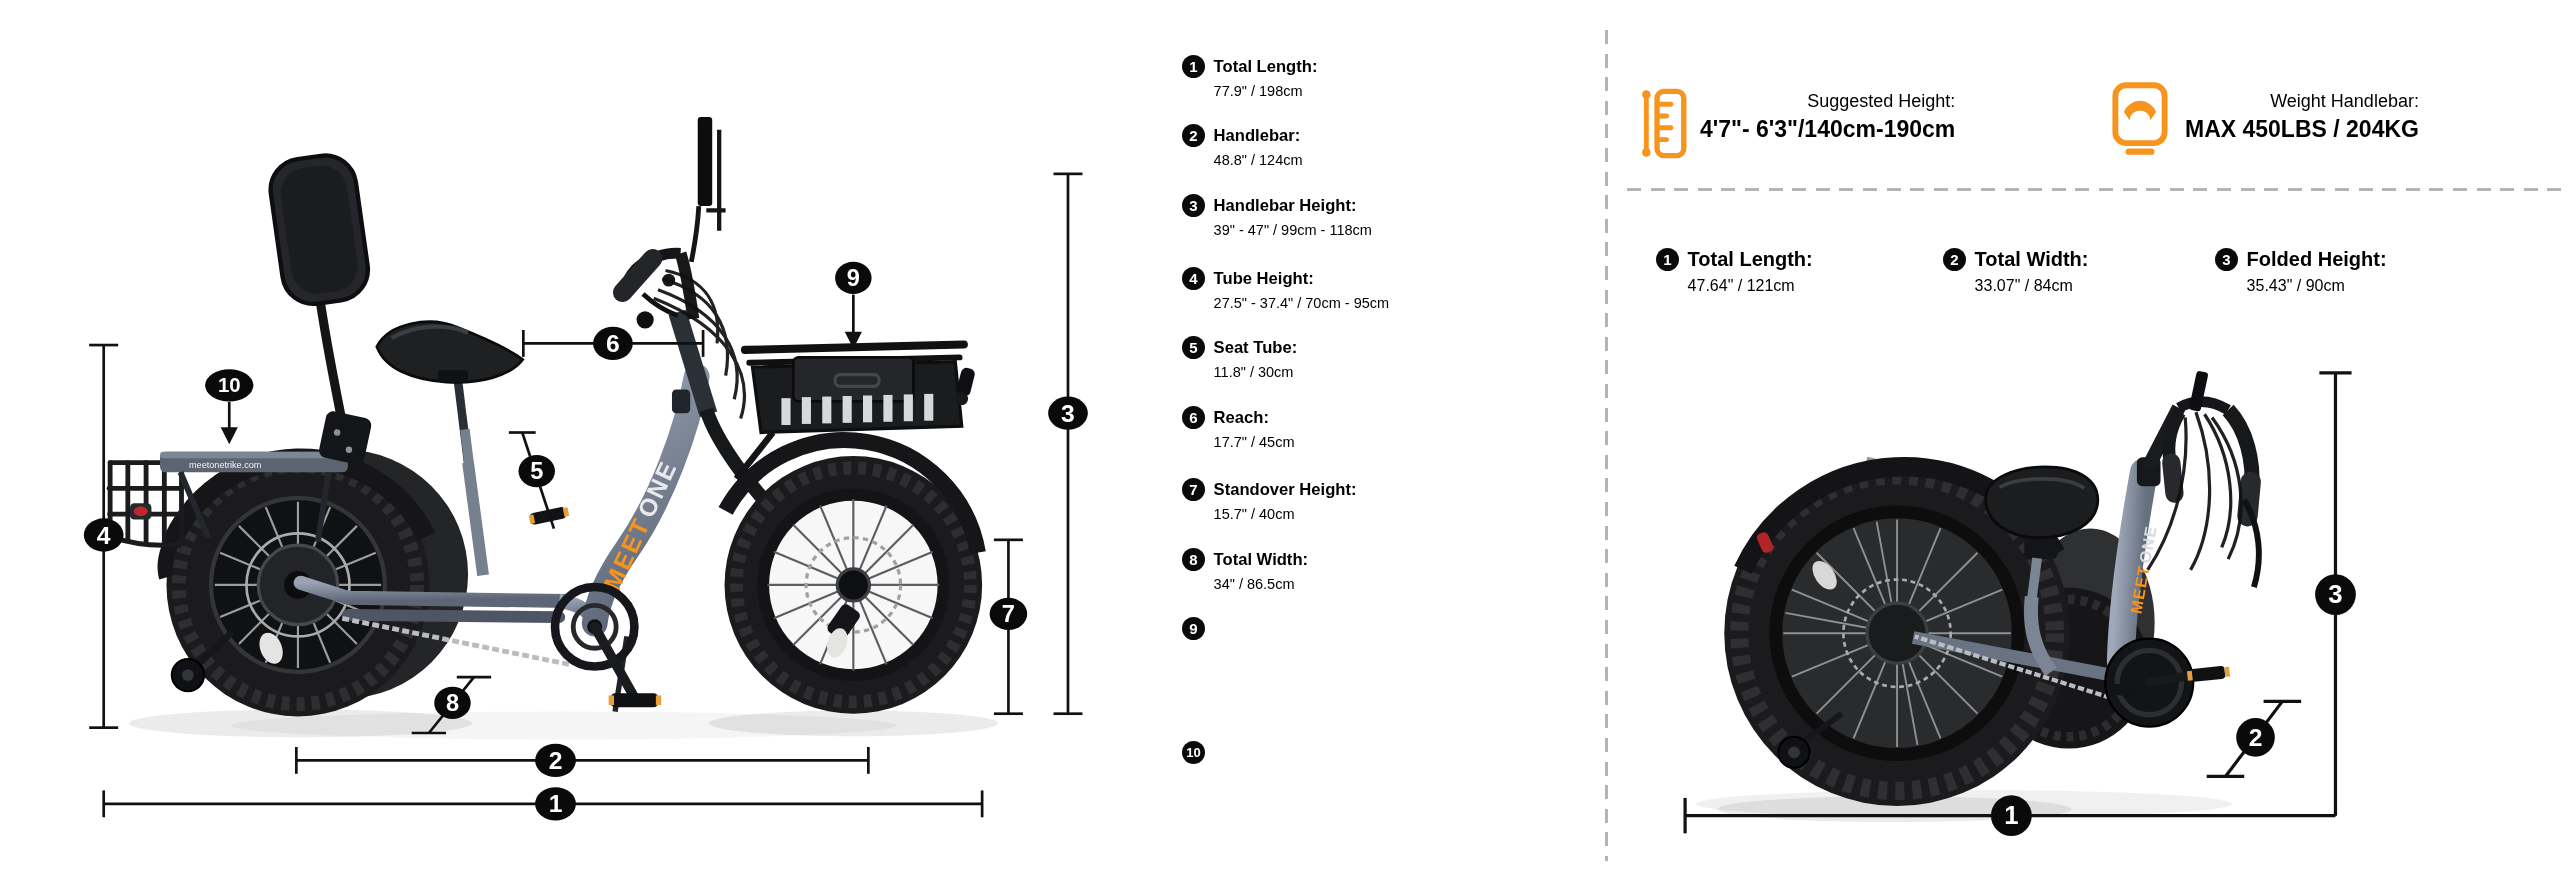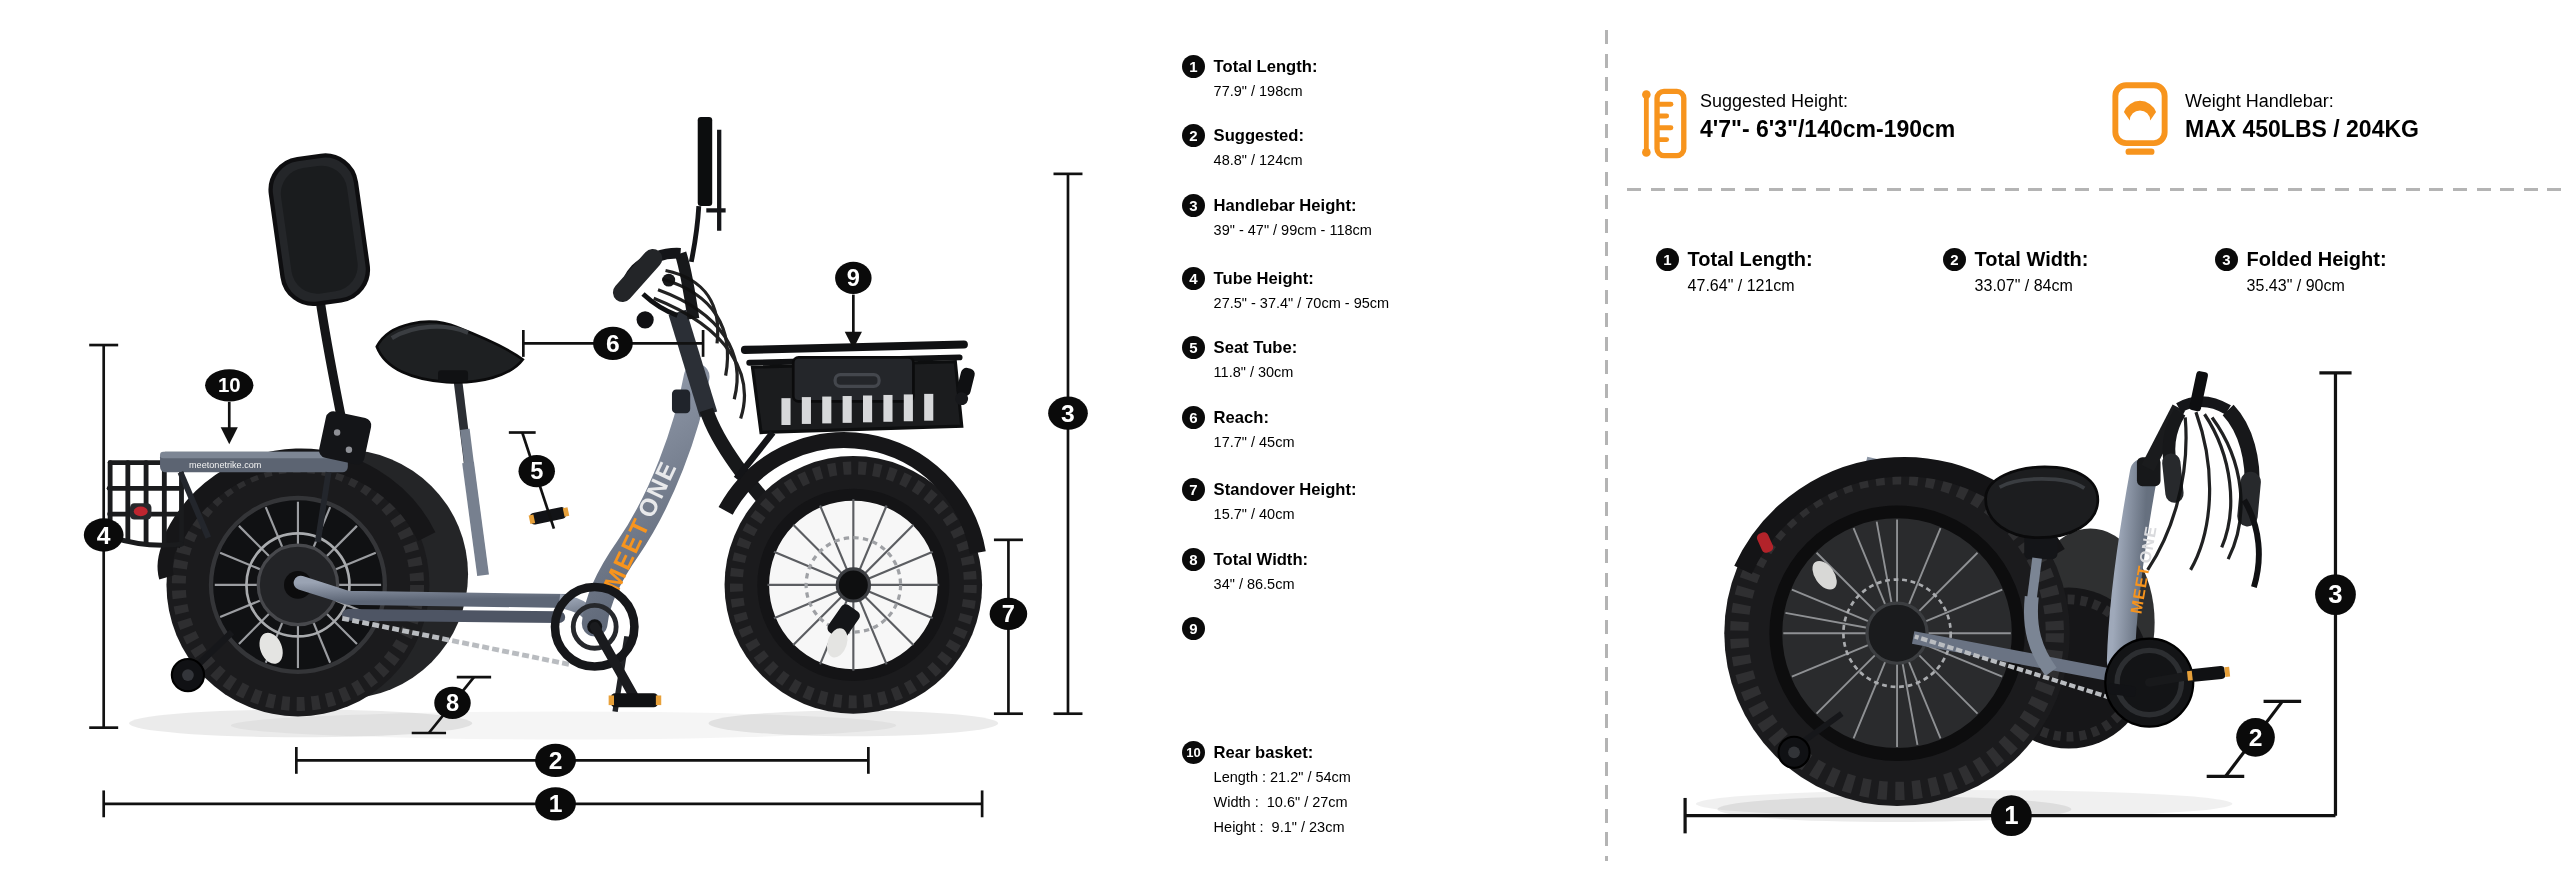--- a/index.html
+++ b/index.html
@@ -16,21 +16,21 @@
 
   
   .spec-row{position:absolute;left:1182px;display:flex;align-items:flex-start;gap:8.6px;}
   .bullet{flex:0 0 auto;width:23px;height:23px;border-radius:50%;background:#0a0a0a;color:#fff;
           font-weight:bold;font-size:15px;line-height:23px;text-align:center;}
   .spec-title{font-size:16.6px;font-weight:bold;line-height:23px;white-space:nowrap;}
   .spec-vals{font-size:14.5px;line-height:24px;margin-top:1.1px;white-space:pre;}
 
   
   .fit-text{position:absolute;white-space:nowrap;}
-  .fit-label{font-size:18px;line-height:25px;}
+  .fit-label{font-size:18px;line-height:25px;text-align:right;}
   .fit-value{font-size:23px;font-weight:bold;line-height:30px;}
 
   
   .fold-block{position:absolute;display:flex;gap:8.6px;align-items:flex-start;}
   .fold-title{font-size:20px;font-weight:bold;line-height:23.6px;white-space:nowrap;}
   .fold-value{font-size:16px;line-height:21.5px;margin-top:3.2px;white-space:pre;}
 </style>
 </head>
 <body>
 
@@ -434,21 +434,21 @@
   <div class="spec-row" style="top:55px">
     <span class="bullet">1</span>
     <div>
         <div class="spec-title">Total Length:</div>
          <div class="spec-vals">77.9" / 198cm</div>
       </div>
   </div>
   <div class="spec-row" style="top:124px">
     <span class="bullet">2</span>
     <div>
-        <div class="spec-title">Suggested:</div>
+        <div class="spec-title">Handlebar:</div>
          <div class="spec-vals">48.8" / 124cm</div>
       </div>
   </div>
   <div class="spec-row" style="top:194px">
     <span class="bullet">3</span>
     <div>
         <div class="spec-title">Handlebar Height:</div>
          <div class="spec-vals">39" - 47" / 99cm - 118cm</div>
       </div>
   </div>
@@ -485,26 +485,20 @@
     <div>
         <div class="spec-title">Total Width:</div>
          <div class="spec-vals">34" / 86.5cm</div>
       </div>
   </div>
   <div class="spec-row" style="top:617px">
     <span class="bullet">9</span>
   </div>
   <div class="spec-row" style="top:741px">
     <span class="bullet" style="font-size:13px">10</span>
-    <div>
-        <div class="spec-title">Rear basket:</div>
-         <div class="spec-vals">Length : 21.2" / 54cm</div>
-         <div class="spec-vals">Width :  10.6" / 27cm</div>
-         <div class="spec-vals">Height :  9.1" / 23cm</div>
-      </div>
   </div>
 </div>
 
 <div>
   <svg class="layer" style="left:1641px;top:88px" width="46" height="71" viewBox="0 0 86 132">
     <g stroke="#F7941D" fill="none" stroke-linecap="round">
       <line x1="10" y1="14" x2="10" y2="118" stroke-width="9"></line>
       <circle cx="10" cy="12" r="8" fill="#F7941D" stroke="none"></circle>
       <circle cx="10" cy="120" r="8" fill="#F7941D" stroke="none"></circle>
       <rect x="30" y="6" width="50" height="120" rx="13" stroke-width="10"></rect>

